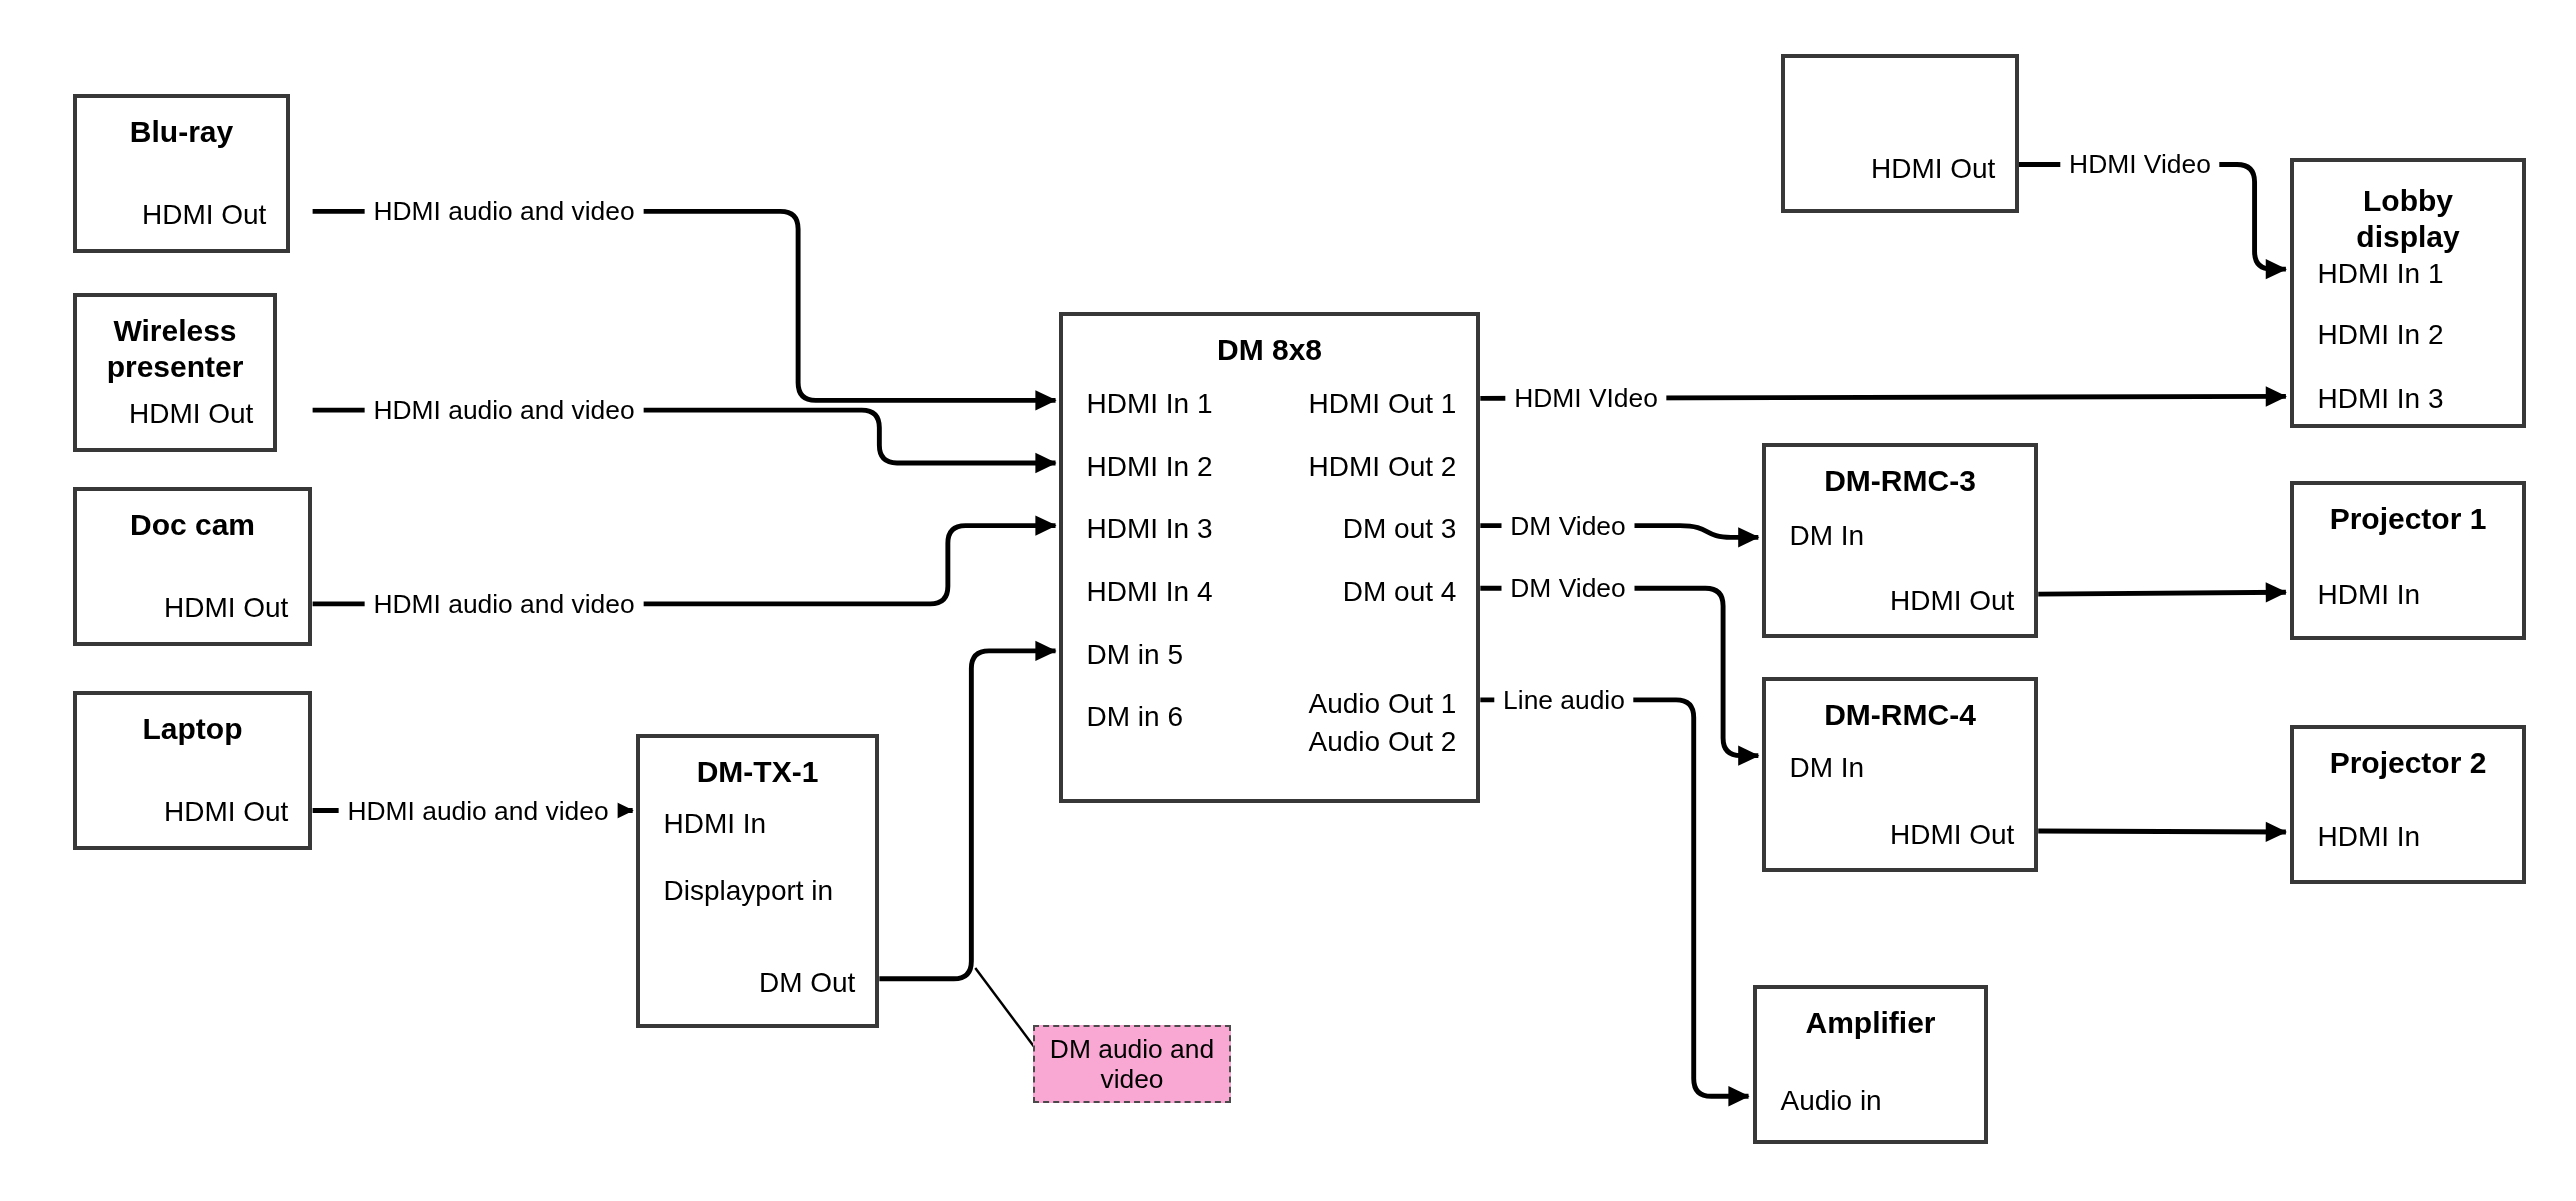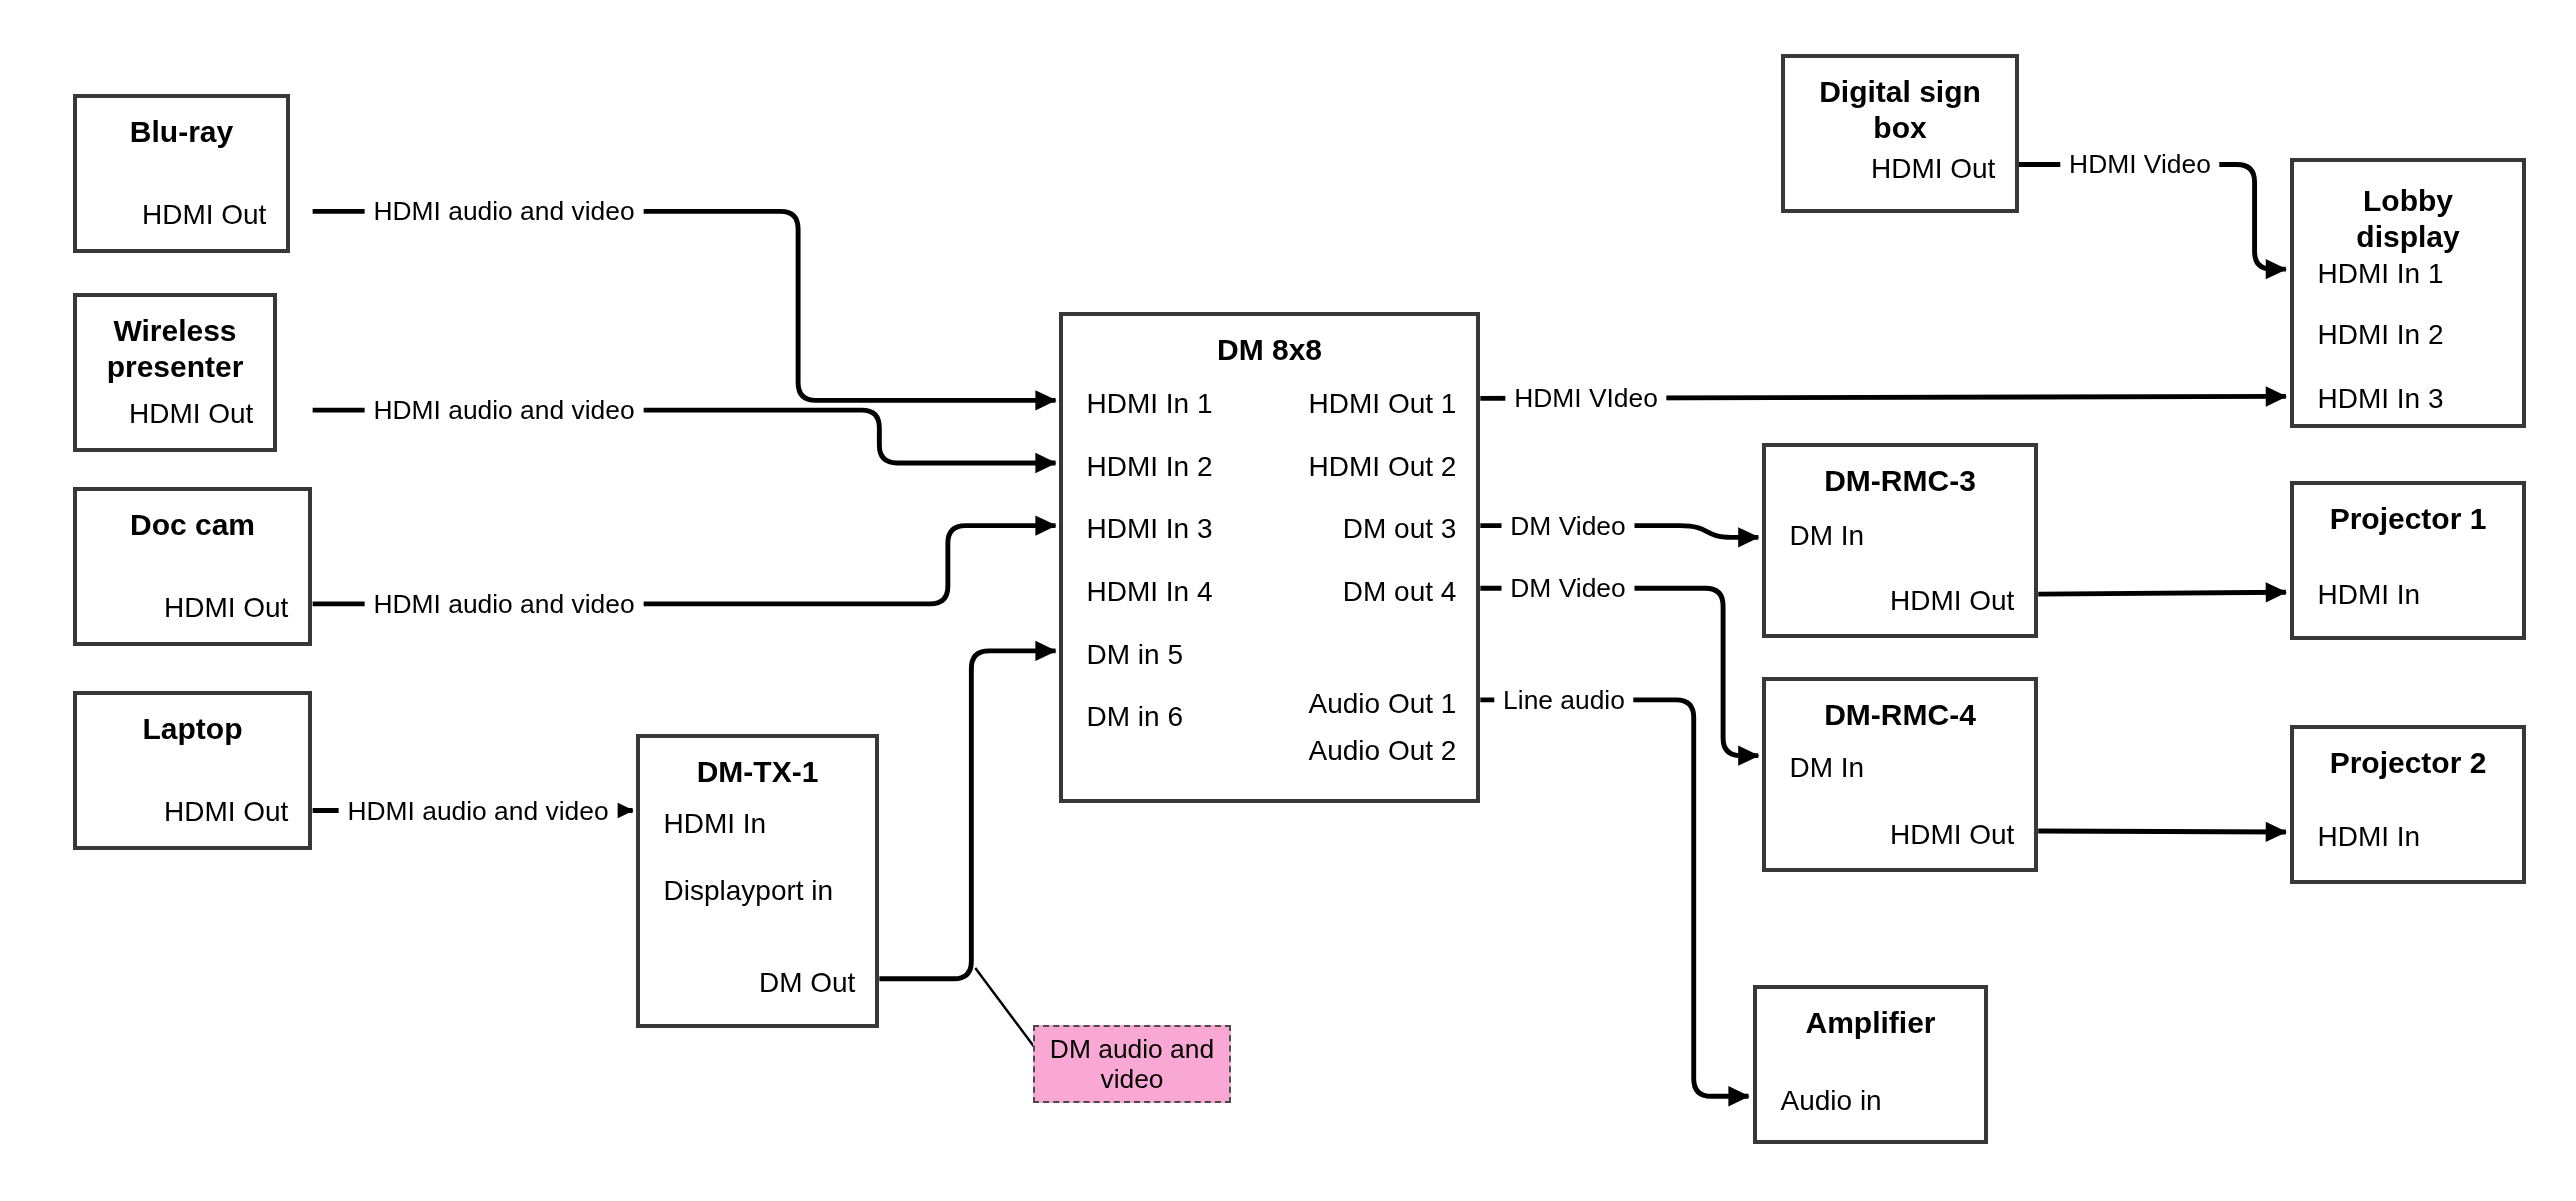--- a/index.html
+++ b/index.html
@@ -81,26 +81,24 @@
     <div class="port left" style="top:151px;">HDMI In 2</div>
     <div class="port left" style="top:213px;">HDMI In 3</div>
     <div class="port left" style="top:276px;">HDMI In 4</div>
     <div class="port left" style="top:339px;">DM in 5</div>
     <div class="port left" style="top:401px;">DM in 6</div>
     <div class="port right" style="top:88px;">HDMI Out 1</div>
     <div class="port right" style="top:151px;">HDMI Out 2</div>
     <div class="port right" style="top:213px;">DM out 3</div>
     <div class="port right" style="top:276px;">DM out 4</div>
     <div class="port right" style="top:388px;">Audio Out 1</div>
-    <div class="port right" style="top:435px;text-align:right;">Audio Out 2</div>
+    <div class="port right" style="top:426px;text-align:right;">Audio Out 2</div>
   </div>
 
   <div class="dbox" style="left:1781px;top:54px;width:238px;height:159px;">
-    <div class="box-title">Digital sign
-box</div>
     <div class="port right" style="top:111px;">HDMI Out</div>
   </div>
 
   <div class="dbox" style="left:2290px;top:158px;width:236px;height:270px;">
     <div class="box-title" style="top:20.6px;">Lobby
 display</div>
     <div class="port left" style="top:112px;">HDMI In 1</div>
     <div class="port left" style="top:173px;">HDMI In 2</div>
     <div class="port left" style="top:237px;">HDMI In 3</div>
   </div>

